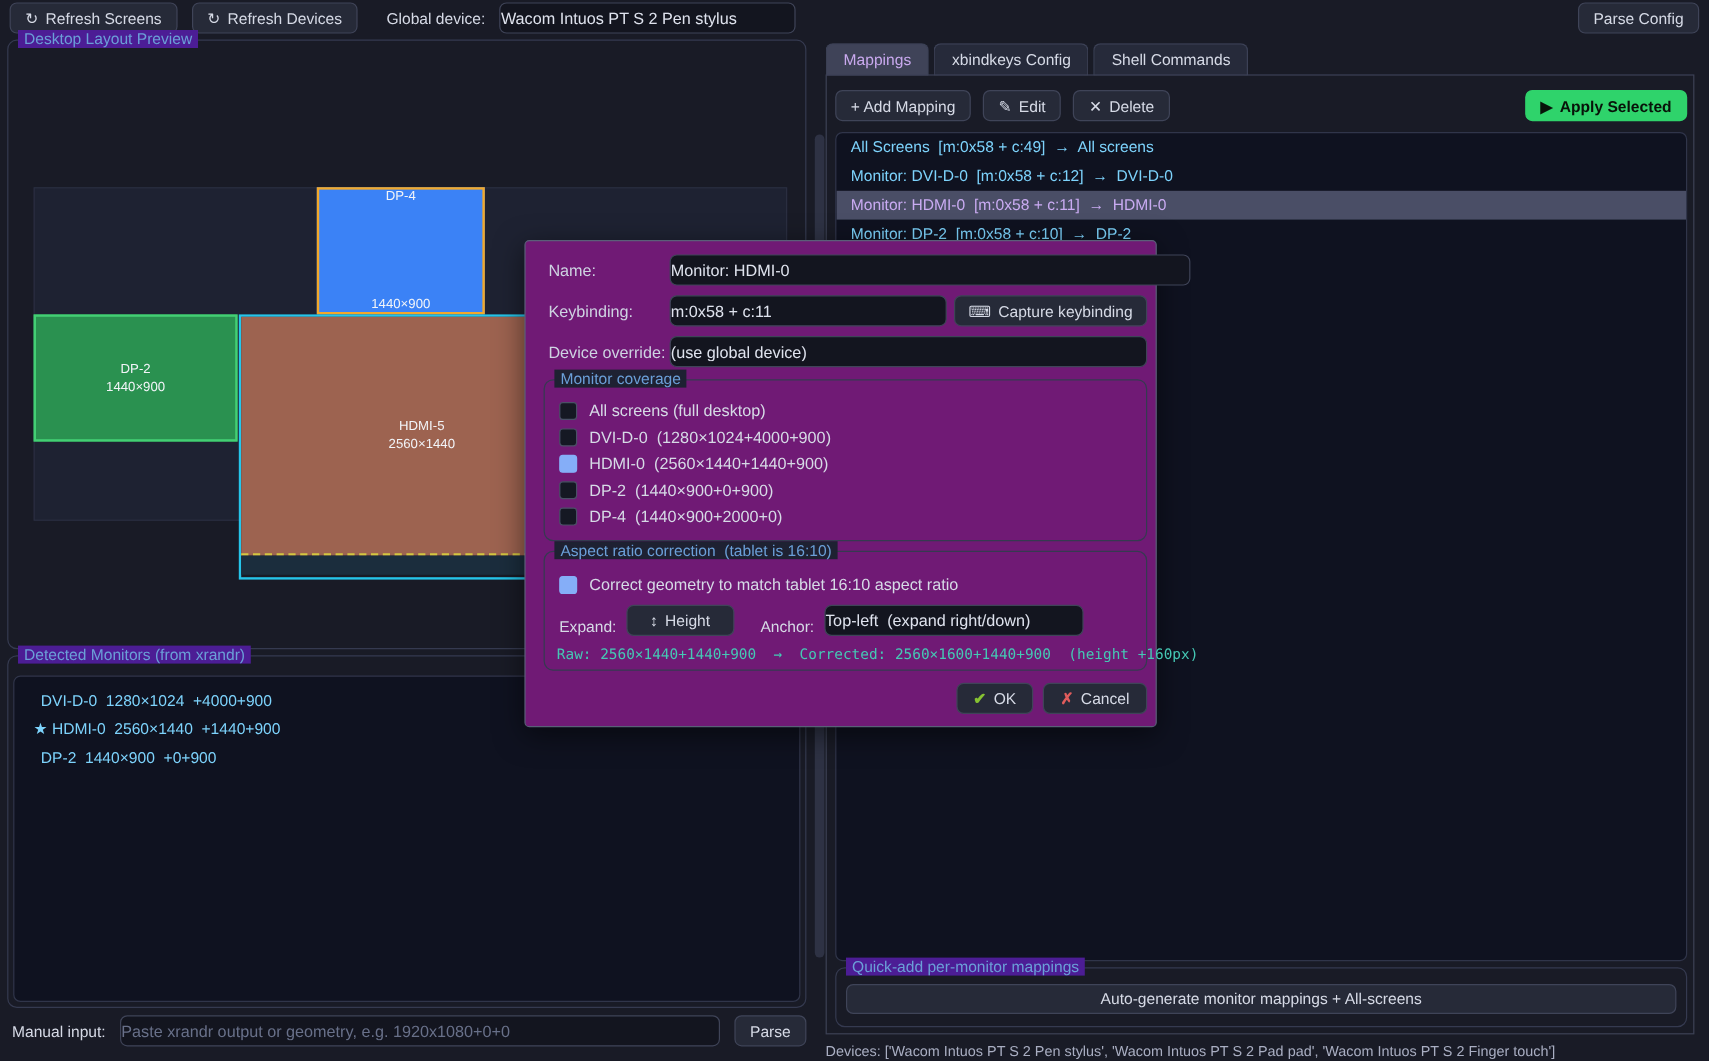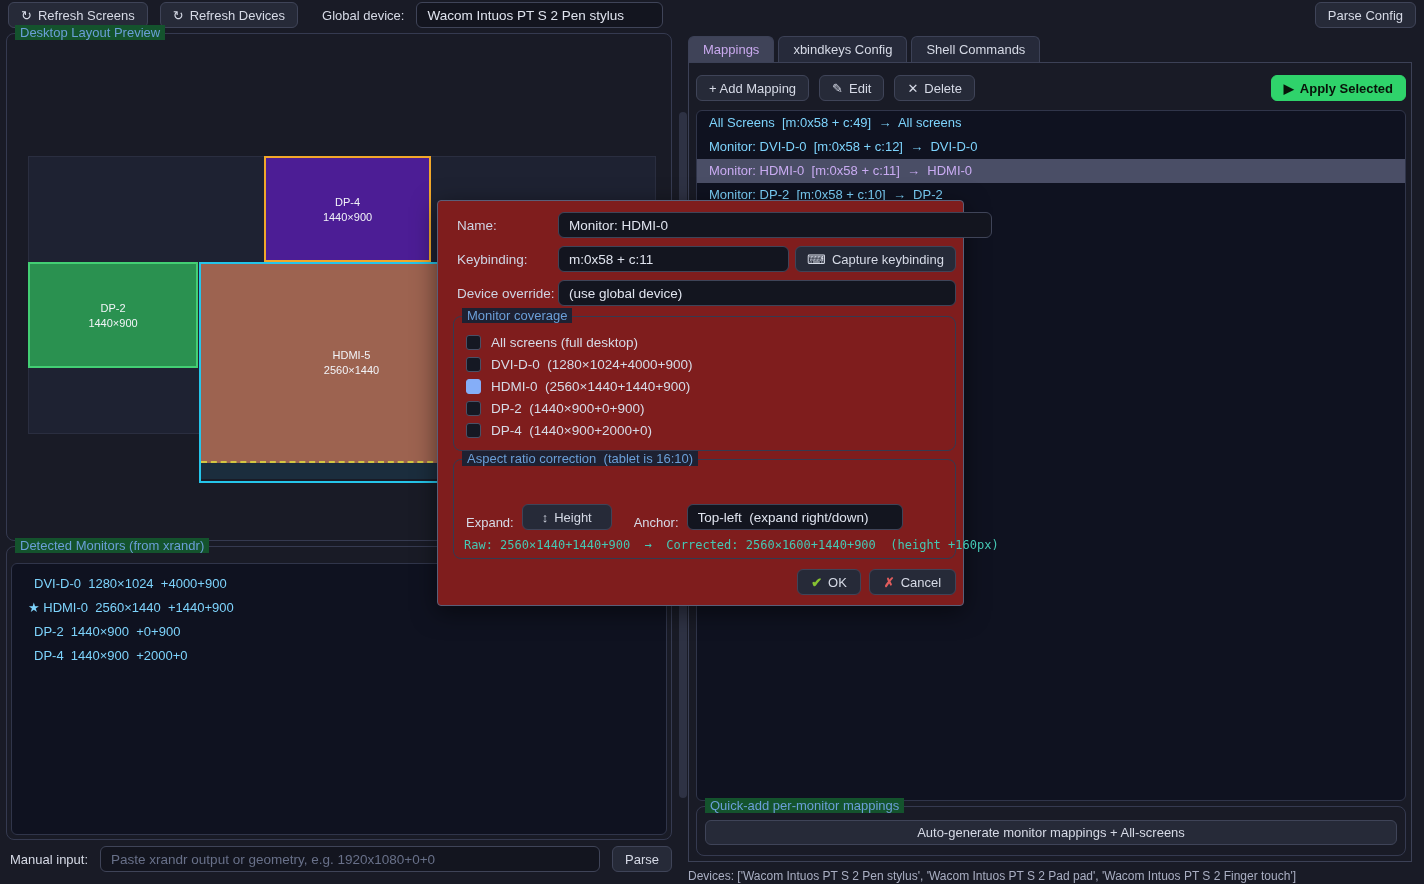--- a/index.html
+++ b/index.html
@@ -10,45 +10,45 @@
     font-family:"Liberation Sans", sans-serif; font-size:13px;
   }
   .btn {
     display:inline-flex; align-items:center; gap:6px;
     background:#262a38; border:1px solid #3f4458; border-radius:6px;
     color:#d6dae6; padding:0 12px; height:26px; font-size:13px;
     cursor:pointer; white-space:pre;
   }
   .input {
     background:#13151f; border:1px solid #3f4458; border-radius:6px;
-    color:#dfe3ee; height:26px; padding:0 10px; font-size:13.5px;
+    color:#dfe3ee; height:26px; padding:0 0; font-size:13.5px;
     font-family:"Liberation Sans", sans-serif;
   }
   .input::placeholder { color:#687089; }
   .group { position:absolute; border:1px solid #353a50; border-radius:8px; }
   .group > .legend {
     position:absolute; top:-9px; left:8px; padding:0 5px;
-    background:#14532d; color:#6b9fd8; font-size:13px; white-space:pre;
+    background:#4c1d95; color:#6b9fd8; font-size:13px; white-space:pre;
   }
   .group.on-dialog > .legend { background:#1e2132; }
 
   
   .topbar { position:absolute; left:0; top:0; width:1424px; height:30px;
             display:flex; align-items:center; padding:0 8px; gap:12px; }
   .topbar .spacer { flex:1; }
 
   
   .preview-canvas { position:absolute; inset:0; }
   .union { position:absolute; left:21px; top:122px; width:628px; height:278px;
            background:#1e2232; border:1px solid #2a2e40; }
   .monitor { position:absolute; display:flex; flex-direction:column;
              align-items:center; justify-content:center; gap:3px;
              font-size:11px; color:#f2f4f8; text-align:center; }
-  .mon-dp4 { left:257px; top:122px; width:167px; height:106px;
-             background:#4c1d95; border:2px solid #f2a82a; }
+  .mon-dp4 { left:257px; top:122px; width:140px; height:106px;
+             background:#3b82f6; border:2px solid #f2a82a;justify-content:space-between; }
   .mon-dp2 { left:21px; top:228px; width:170px; height:106px;
              background:#2a9150; border:2px solid #43cf74; }
   .mon-hdmi { left:192px; top:228px; width:305px; height:221px;
               border:2px solid #25c5ea; background:transparent;
               display:block; padding:0; }
   .mon-hdmi .mon-body { height:199px; background:#9d6350;
               border-bottom:2px dashed #d4c640; display:flex; flex-direction:column;
               align-items:center; justify-content:center; gap:3px; }
   .mon-hdmi .tablet-strip { height:16px; background:#1b2d3d; color:#38d2f2;
               font-size:10px; font-weight:bold; text-align:right;
@@ -70,21 +70,21 @@
   .tab-frame { position:absolute; left:688px; top:62px; width:724px; height:800px;
                border:1px solid #3c4156; }
 
   .toolbar { position:absolute; left:696px; top:75px; width:710px;
              display:flex; align-items:center; gap:10px; }
   .btn.apply { margin-left:auto; background:#2fd36b; border-color:#2fd36b;
                color:#081309; font-weight:bold; }
 
   
   .dialog { position:absolute; left:437px; top:200px; width:527px; height:406px;
-            background:#7f1d1d; border:1px solid #5a5f78; border-radius:4px;
+            background:#701a75; border:1px solid #5a5f78; border-radius:4px;
             z-index:10; box-shadow:0 6px 24px rgba(0,0,0,.5); }
   .dialog .dlabel { position:absolute; left:19px; font-size:13.5px; color:#ced3e2; }
   .cb { width:15px; height:15px; border:1px solid #4a5066; border-radius:3px;
         background:#151823; flex:none; cursor:pointer; }
   .cb.checked { background:#85aef8; border-color:#85aef8; }
   .cov-row { display:flex; align-items:center; gap:10px; height:22px;
              font-size:13.5px; white-space:pre; }
   .mono { font-family:"DejaVu Sans Mono", monospace; }
 
   .status-devices { position:absolute; left:688px; top:869px; width:734px;
@@ -126,21 +126,20 @@
     </div>
   </div>
 </div>
 
 <div class="group" style="left:6px; top:546px; width:666px; height:294px;">
   <span class="legend">Detected Monitors (from xrandr)</span>
   <div class="listbox" style="left:4px; top:16px; right:4px; bottom:4px; padding-top:8px;">
     <div class="row" style="padding-left:22px;">DVI-D-0  1280×1024  +4000+900</div>
     <div class="row" style="padding-left:16px;">★ HDMI-0  2560×1440  +1440+900</div>
     <div class="row" style="padding-left:22px;">DP-2  1440×900  +0+900</div>
-    <div class="row" style="padding-left:22px;">DP-4  1440×900  +2000+0</div>
   </div>
 </div>
 
 <div style="position:absolute; left:10px; top:846px; width:662px; display:flex; align-items:center; gap:12px;">
   <span>Manual input:</span>
   <input class="input" style="flex: 1 1 0%;" placeholder="Paste xrandr output or geometry, e.g. 1920x1080+0+0">
   <button class="btn"><span>Parse</span></button>
 </div>
 
 <div class="splitter"></div>
@@ -205,20 +204,24 @@
       </div>
       <div class="cov-row">
         <span class="cb"></span>
         <span>DP-4  (1440×900+2000+0)</span>
       </div>
     </div>
   </div>
 
   <div class="group on-dialog" style="left:15px; top:258px; width:503px; height:100px;">
     <span class="legend">Aspect ratio correction  (tablet is 16:10)</span>
+    <div class="cov-row" style="position:absolute; left:12px; top:16px;">
+      <span class="cb checked"></span>
+      <span>Correct geometry to match tablet 16:10 aspect ratio</span>
+    </div>
     <div style="position:absolute; left:12px; top:44px; right:10px; display:flex; align-items:flex-end; height:26px;">
       <span>Expand:</span>
       <button class="btn" style="margin-left:8px; width:90px; justify-content:center;"><span class="icon">↕</span><span>Height</span></button>
       <span style="margin-left:22px;">Anchor:</span>
       <input class="input" readonly="" style="margin-left: 8px; width: 216px;" value="Top-left  (expand right/down)">
     </div>
     <div class="mono" style="position:absolute; left:10px; top:78px; font-size:12px; color:#45c8b4; white-space:pre;">Raw: 2560×1440+1440+900  →  Corrected: 2560×1600+1440+900  (height +160px)</div>
   </div>
 
   <button class="btn" style="position:absolute; left:359px; top:368px; width:64px; justify-content:center;"><span class="icon" style="color:#86c232; font-weight:bold;">✔</span><span>OK</span></button>

